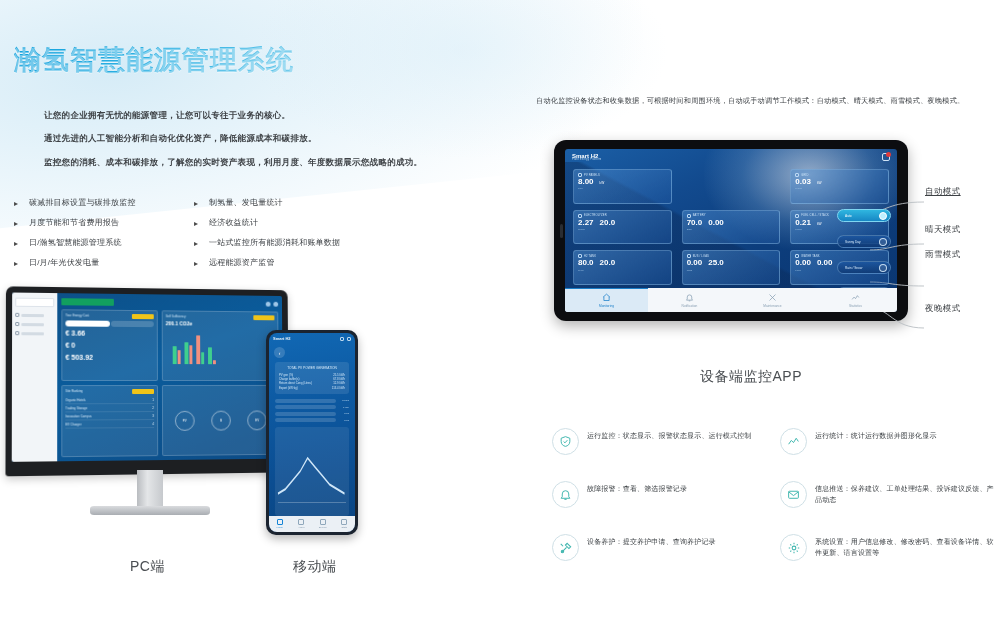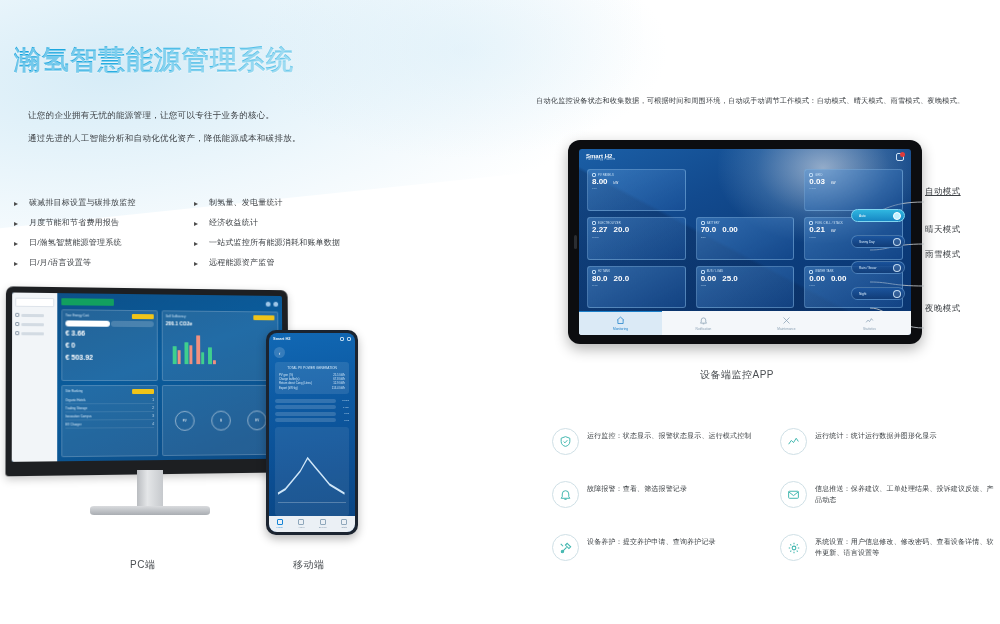--- a/index.html
+++ b/index.html
@@ -31,21 +31,21 @@
     font-size: 27px; font-weight: bold;
     letter-spacing: 1px;
     color: #1aa3d9;
     background: linear-gradient(90deg,#12a2dd 0%, #35b4e4 55%, #5ec4e9 100%);
     -webkit-background-clip: text; background-clip: text;
     -webkit-text-fill-color: transparent;
     text-shadow: 0 1px 0 rgba(255,255,255,.4);
   }
 
   
-  .intro { position: absolute; left: 28px; top: 110px; width: 520px; }
+  .intro { position: absolute; left: 44px; top: 110px; width: 520px; font-weight: bold; }
   .intro p {
     font-size: 8.5px; color: #3e4246; line-height: 1.35;
     margin-bottom: 12px; letter-spacing: .3px;
   }
 
   
   .bullets {
     position: absolute; left: 14px; top: 198px;
     width: 420px;
     display: grid; grid-template-columns: 180px 240px;
@@ -139,34 +139,34 @@
   .ph-bars .track{flex:1;height:4px;background:rgba(255,255,255,.16);border-radius:2px;overflow:hidden;}
   .ph-bars .fill{height:100%;border-radius:2px;}
   .ph-bars .lab{font-size:2.4px;color:#bcd9ef;width:11px;text-align:right;}
   .ph-chart { margin:0 6px; flex:1; background:rgba(255,255,255,.08); border-radius:3px; position:relative;}
   .ph-nav { height:16px; background:rgba(255,255,255,.92); display:flex;}
   .ph-nav div{flex:1;display:flex;flex-direction:column;align-items:center;justify-content:center;gap:1px;font-size:2.4px;color:#7d93a8;}
   .ph-nav .ic{width:6px;height:6px;border:0.7px solid #8fa7bb;border-radius:1px;}
   .ph-nav .on{color:#1484d6;} .ph-nav .on .ic{border-color:#1484d6;}
 
   .cap {
-    position: absolute; font-size: 10px; color: #4a4e52; letter-spacing: .5px; text-align: center;
+    position: absolute; font-size: 14px; color: #4a4e52; letter-spacing: .5px; text-align: center;
   }
   .cap-pc { left: 130px; top: 558px; }
   .cap-mobile { left: 293px; top: 558px; }
   .cap-app { left: 700px; top: 368px; }
 
   
   .right-desc {
     position: absolute; left: 536px; top: 96px; width: 458px;
     font-size: 7.2px; color: #3b3f43; line-height: 1.4; letter-spacing: .2px;
   }
 
   
-  .tablet { position: absolute; left: 548px; top: 140px; width: 374px; height: 204px; padding-left: 20px; }
+  .tablet { position: absolute; left: 534px; top: 140px; width: 374px; height: 181px; padding-left: 20px; }
   .tab-case {
     width: 100%; height: 100%; background:#0c0d10; border-radius: 12px;
     padding: 9px 11px; box-shadow: 0 5px 14px rgba(0,0,0,.3);
     position: relative;
   }
   .tab-case:after{ content:""; position:absolute; left:6px; top:50%; width:3px;height:14px;background:#2a2d32;border-radius:2px;transform:translateY(-50%);}
   .tab-screen {
     width:100%;height:100%; border-radius:3px; overflow:hidden; position:relative;
     background: linear-gradient(155deg,#1b5fa6 0%, #124a8e 30%, #0c3d7c 60%, #0a3570 100%);
     display:flex; flex-direction:column;
@@ -238,20 +238,21 @@
 <body>
 
 <div class="bg-wash"></div>
 <div class="bg-wash2"></div>
 
 <div class="headline">瀚氢智慧能源管理系统</div>
 
 <div class="intro">
   <p>让您的企业拥有无忧的能源管理，让您可以专往于业务的核心。</p>
   <p>通过先进的人工智能分析和自动化优化资产，降低能源成本和碳排放。</p>
+  <p>监控您的消耗、成本和碳排放，了解您的实时资产表现，利用月度、年度数据展示您战略的成功。</p>
 </div>
 
 <div class="bullets">
   <div class="bullet">
     <span class="mark">▸</span>
     <span class="txt">碳减排目标设置与碳排放监控</span>
   </div>
   <div class="bullet">
     <span class="mark">▸</span>
     <span class="txt">制氢量、发电量统计</span>
@@ -267,21 +268,21 @@
   <div class="bullet">
     <span class="mark">▸</span>
     <span class="txt">日/瀚氢智慧能源管理系统</span>
   </div>
   <div class="bullet">
     <span class="mark">▸</span>
     <span class="txt">一站式监控所有能源消耗和账单数据</span>
   </div>
   <div class="bullet">
     <span class="mark">▸</span>
-    <span class="txt">日/月/语言设置等</span>
+    <span class="txt">日/月/年光伏发电量</span>
   </div>
   <div class="bullet">
     <span class="mark">▸</span>
     <span class="txt">远程能源资产监管</span>
   </div>
 </div>
 
 <div class="monitor">
   <div class="bezel">
     <div class="screen">

